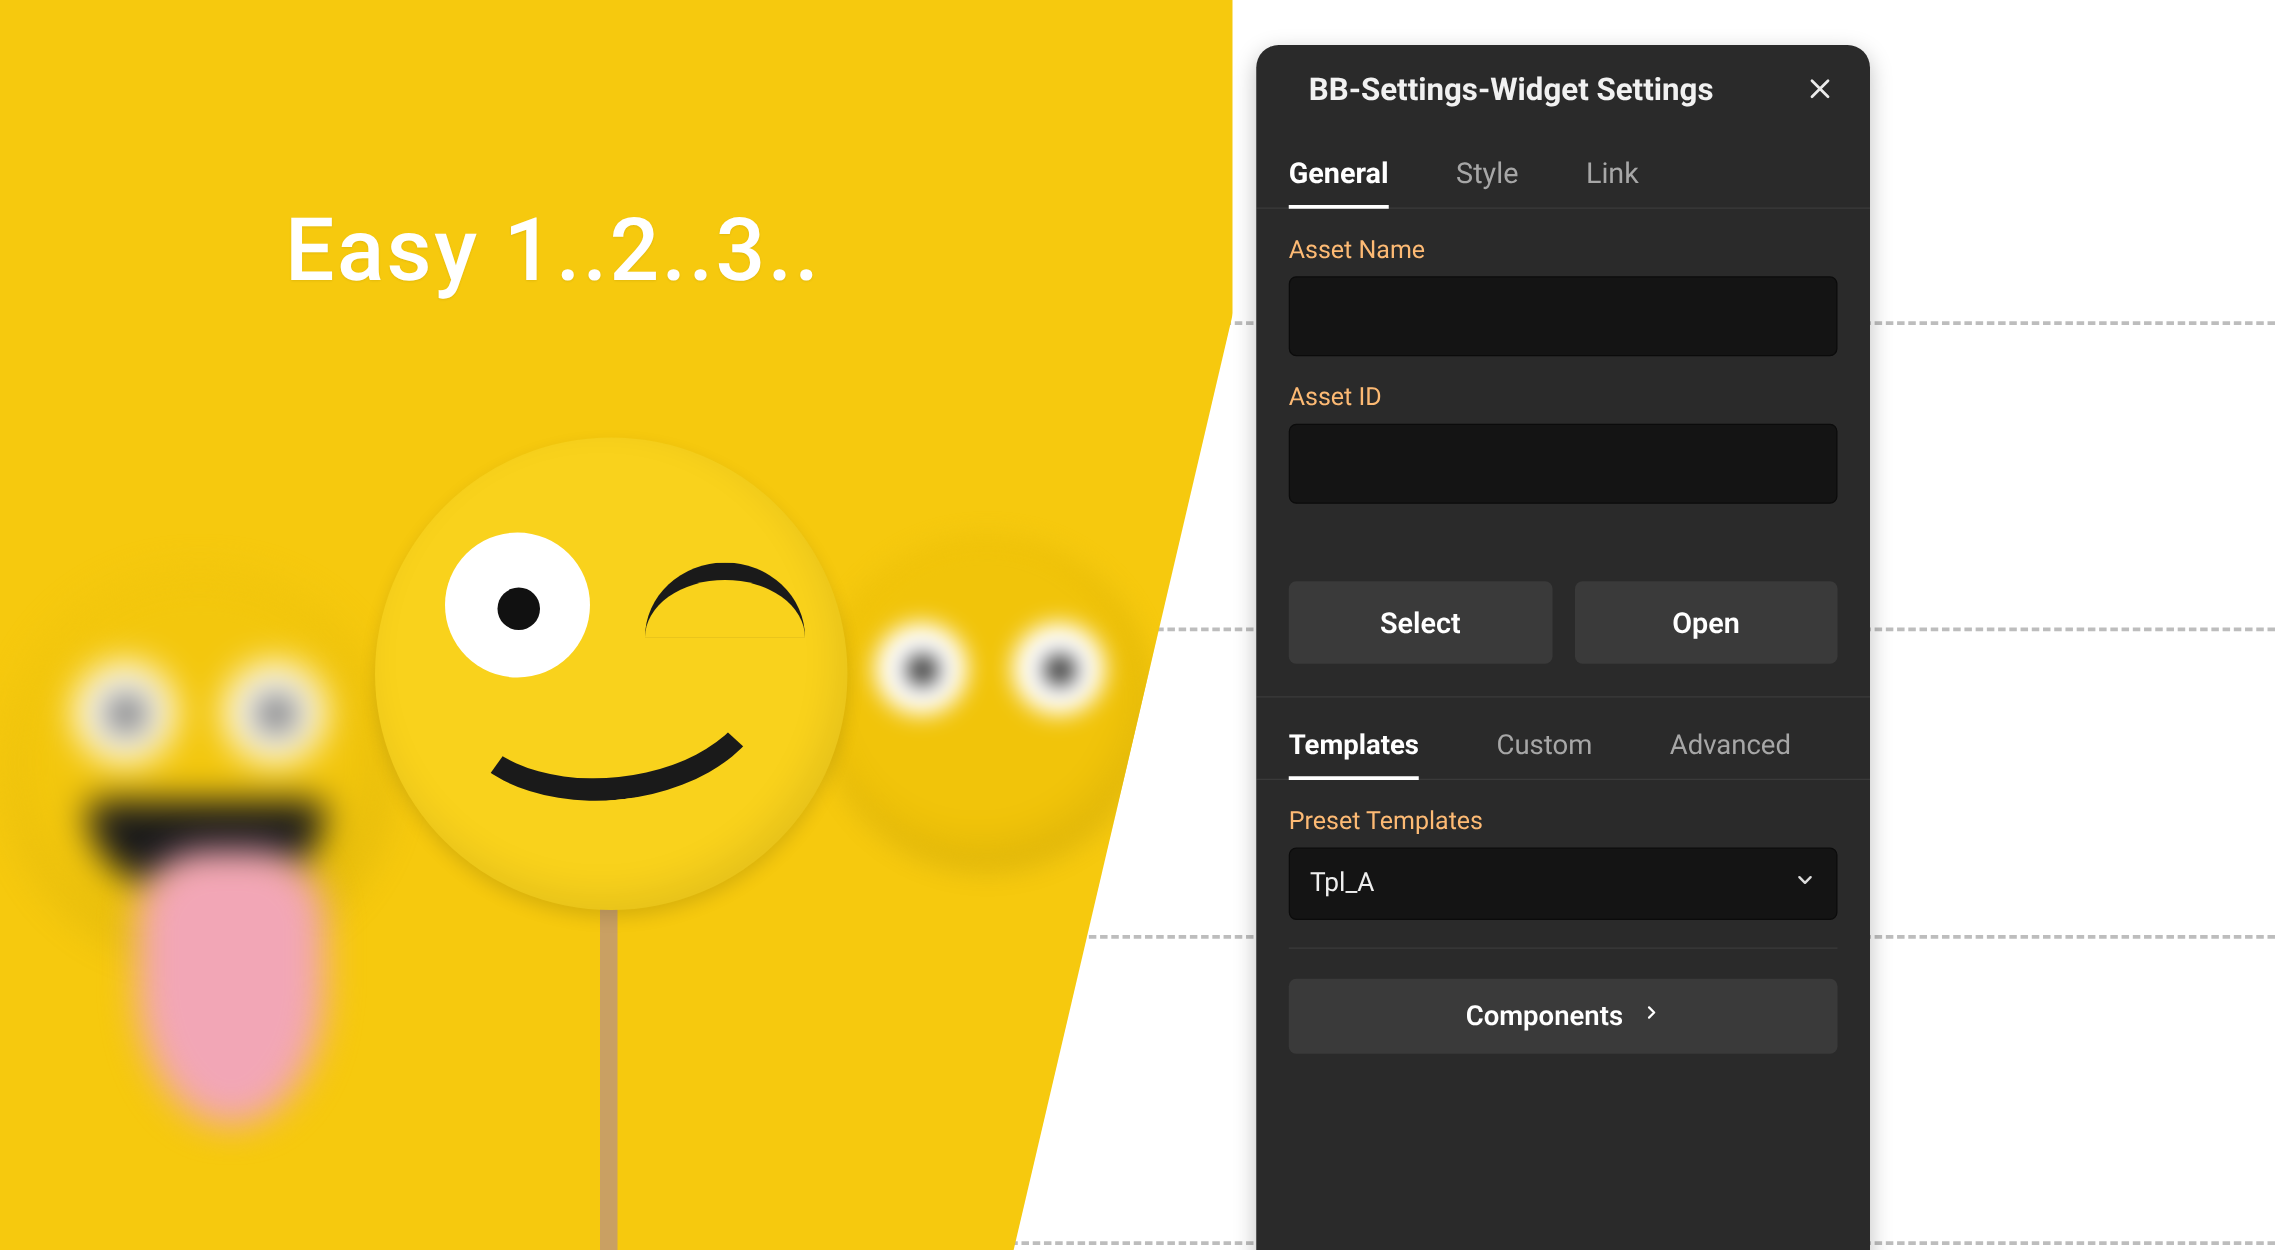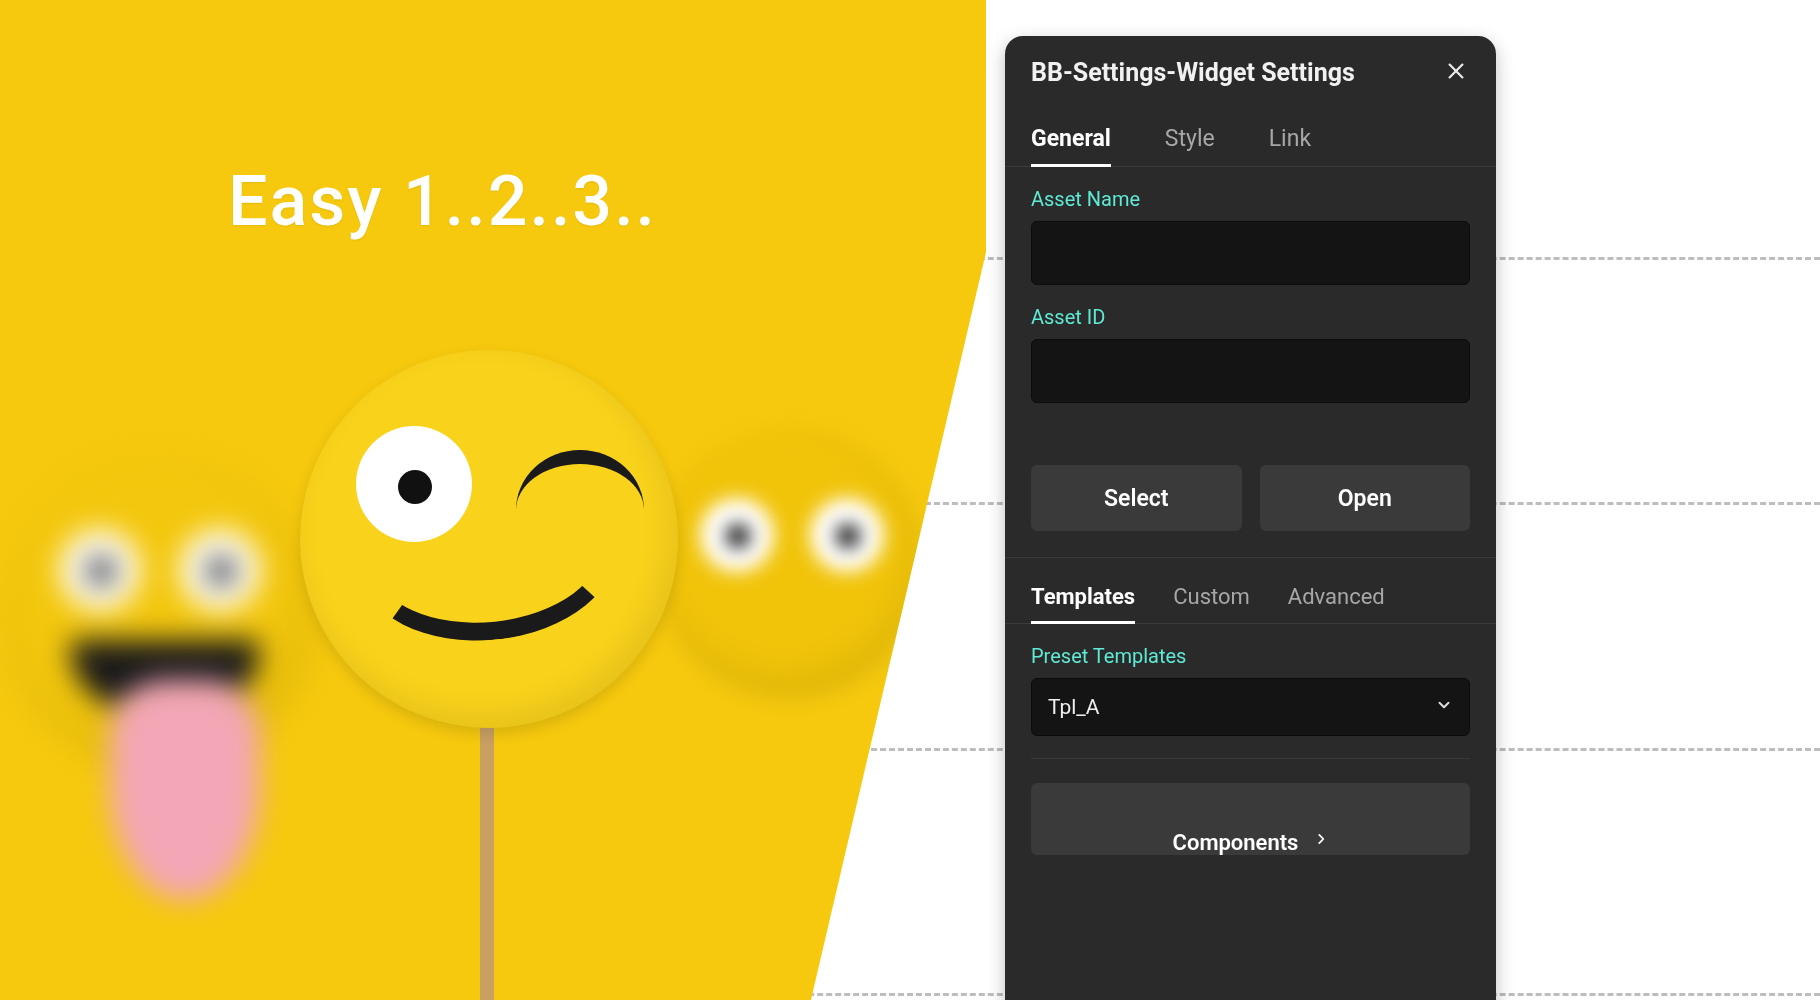--- a/index.html
+++ b/index.html
@@ -43,60 +43,61 @@
   
   .panel {
     position:absolute; left:1005px; top:36px; width:491px; height:1010px;
     background:#2a2a2a; border-radius:18px 18px 0 0; overflow:hidden;
     box-shadow: 0 6px 18px rgba(0,0,0,0.25);
     color:#e6e6e6;
   }
   .panel-header {
     display:flex; align-items:center; justify-content:space-between;
     padding:22px 26px 10px 26px;
+    margin-left:16px;
   }
   .panel-title { font-size:25px; font-weight:700; color:#f1f1f1; }
   .close-btn { width:28px; height:28px; display:flex; align-items:center; justify-content:center; cursor:pointer; color:#eaeaea; }
   .close-btn svg { width:22px; height:22px; }
 
   .tabs { display:flex; gap:54px; padding:28px 26px 0 26px; border-bottom:1px solid rgba(255,255,255,0.08); }
   .tab { font-size:23px; color:#a7a7a7; padding-bottom:14px; cursor:pointer; }
   .tab.active { color:#fff; font-weight:700; position:relative; }
   .tab.active::after { content:""; position:absolute; left:0; right:0; bottom:-1px; height:3px; background:#fff; }
 
   .section { padding:20px 26px 0 26px; }
-  .label { font-size:20px; color:#5eead4; margin-bottom:10px; }
+  .label { font-size:20px; color:#fdba74; margin-bottom:10px; }
   .input {
     width:100%; height:64px; background:#141414; border:1px solid #0b0b0b; border-radius:6px;
     color:#eee; font-size:20px; padding:0 16px;
   }
   .btn-row { display:flex; gap:18px; padding:22px 26px 26px 26px; border-bottom:1px solid rgba(255,255,255,0.08);margin-top:40px;}
   .btn {
     flex:1; height:66px; background:#3a3a3a; border-radius:6px; display:flex; align-items:center; justify-content:center;
     color:#fff; font-size:23px; font-weight:600; cursor:pointer;
   }
 
-  .sub-tabs { display:flex; gap:38px; padding:26px 26px 0 26px; border-bottom:1px solid rgba(255,255,255,0.08);}
+  .sub-tabs { display:flex; gap:62px; padding:26px 26px 0 26px; border-bottom:1px solid rgba(255,255,255,0.08);}
   .sub-tab { font-size:22px; color:#a7a7a7; padding-bottom:14px; cursor:pointer; }
   .sub-tab.active { color:#fff; font-weight:700; position:relative; }
   .sub-tab.active::after { content:""; position:absolute; left:0; right:0; bottom:-1px; height:3px; background:#fff; }
 
   .select {
     width:100%; height:58px; background:#141414; border:1px solid #0b0b0b; border-radius:6px;
     color:#eee; font-size:21px; padding:0 48px 0 16px; display:flex; align-items:center; position:relative; cursor:pointer;
   }
   .select .caret { position:absolute; right:16px; top:50%; transform:translateY(-50%); color:#ddd; }
   .select .caret svg, .select .caret-tri svg { width:18px; height:18px; }
   .select .caret-tri { position:absolute; right:16px; top:50%; transform:translateY(-50%); color:#ddd; }
 
   .divider { height:1px; background:rgba(255,255,255,0.08); margin:22px 0 0 0; }
 
   .components {
-    margin:24px 26px 0 26px; height:72px; background:#3a3a3a; border-radius:6px;
-    display:flex; align-items:flex-end; justify-content:center; gap:16px;
+    margin:24px 26px 0 26px; height:60px; background:#3a3a3a; border-radius:6px;
+    display:flex; align-items:center; justify-content:center; gap:16px;
     color:#fff; font-size:22px; font-weight:600; cursor:pointer;
   }
   .components svg { width:14px; height:22px; }
 
 </style>
 </head>
 <body>
 
 <div class="stage">
 

